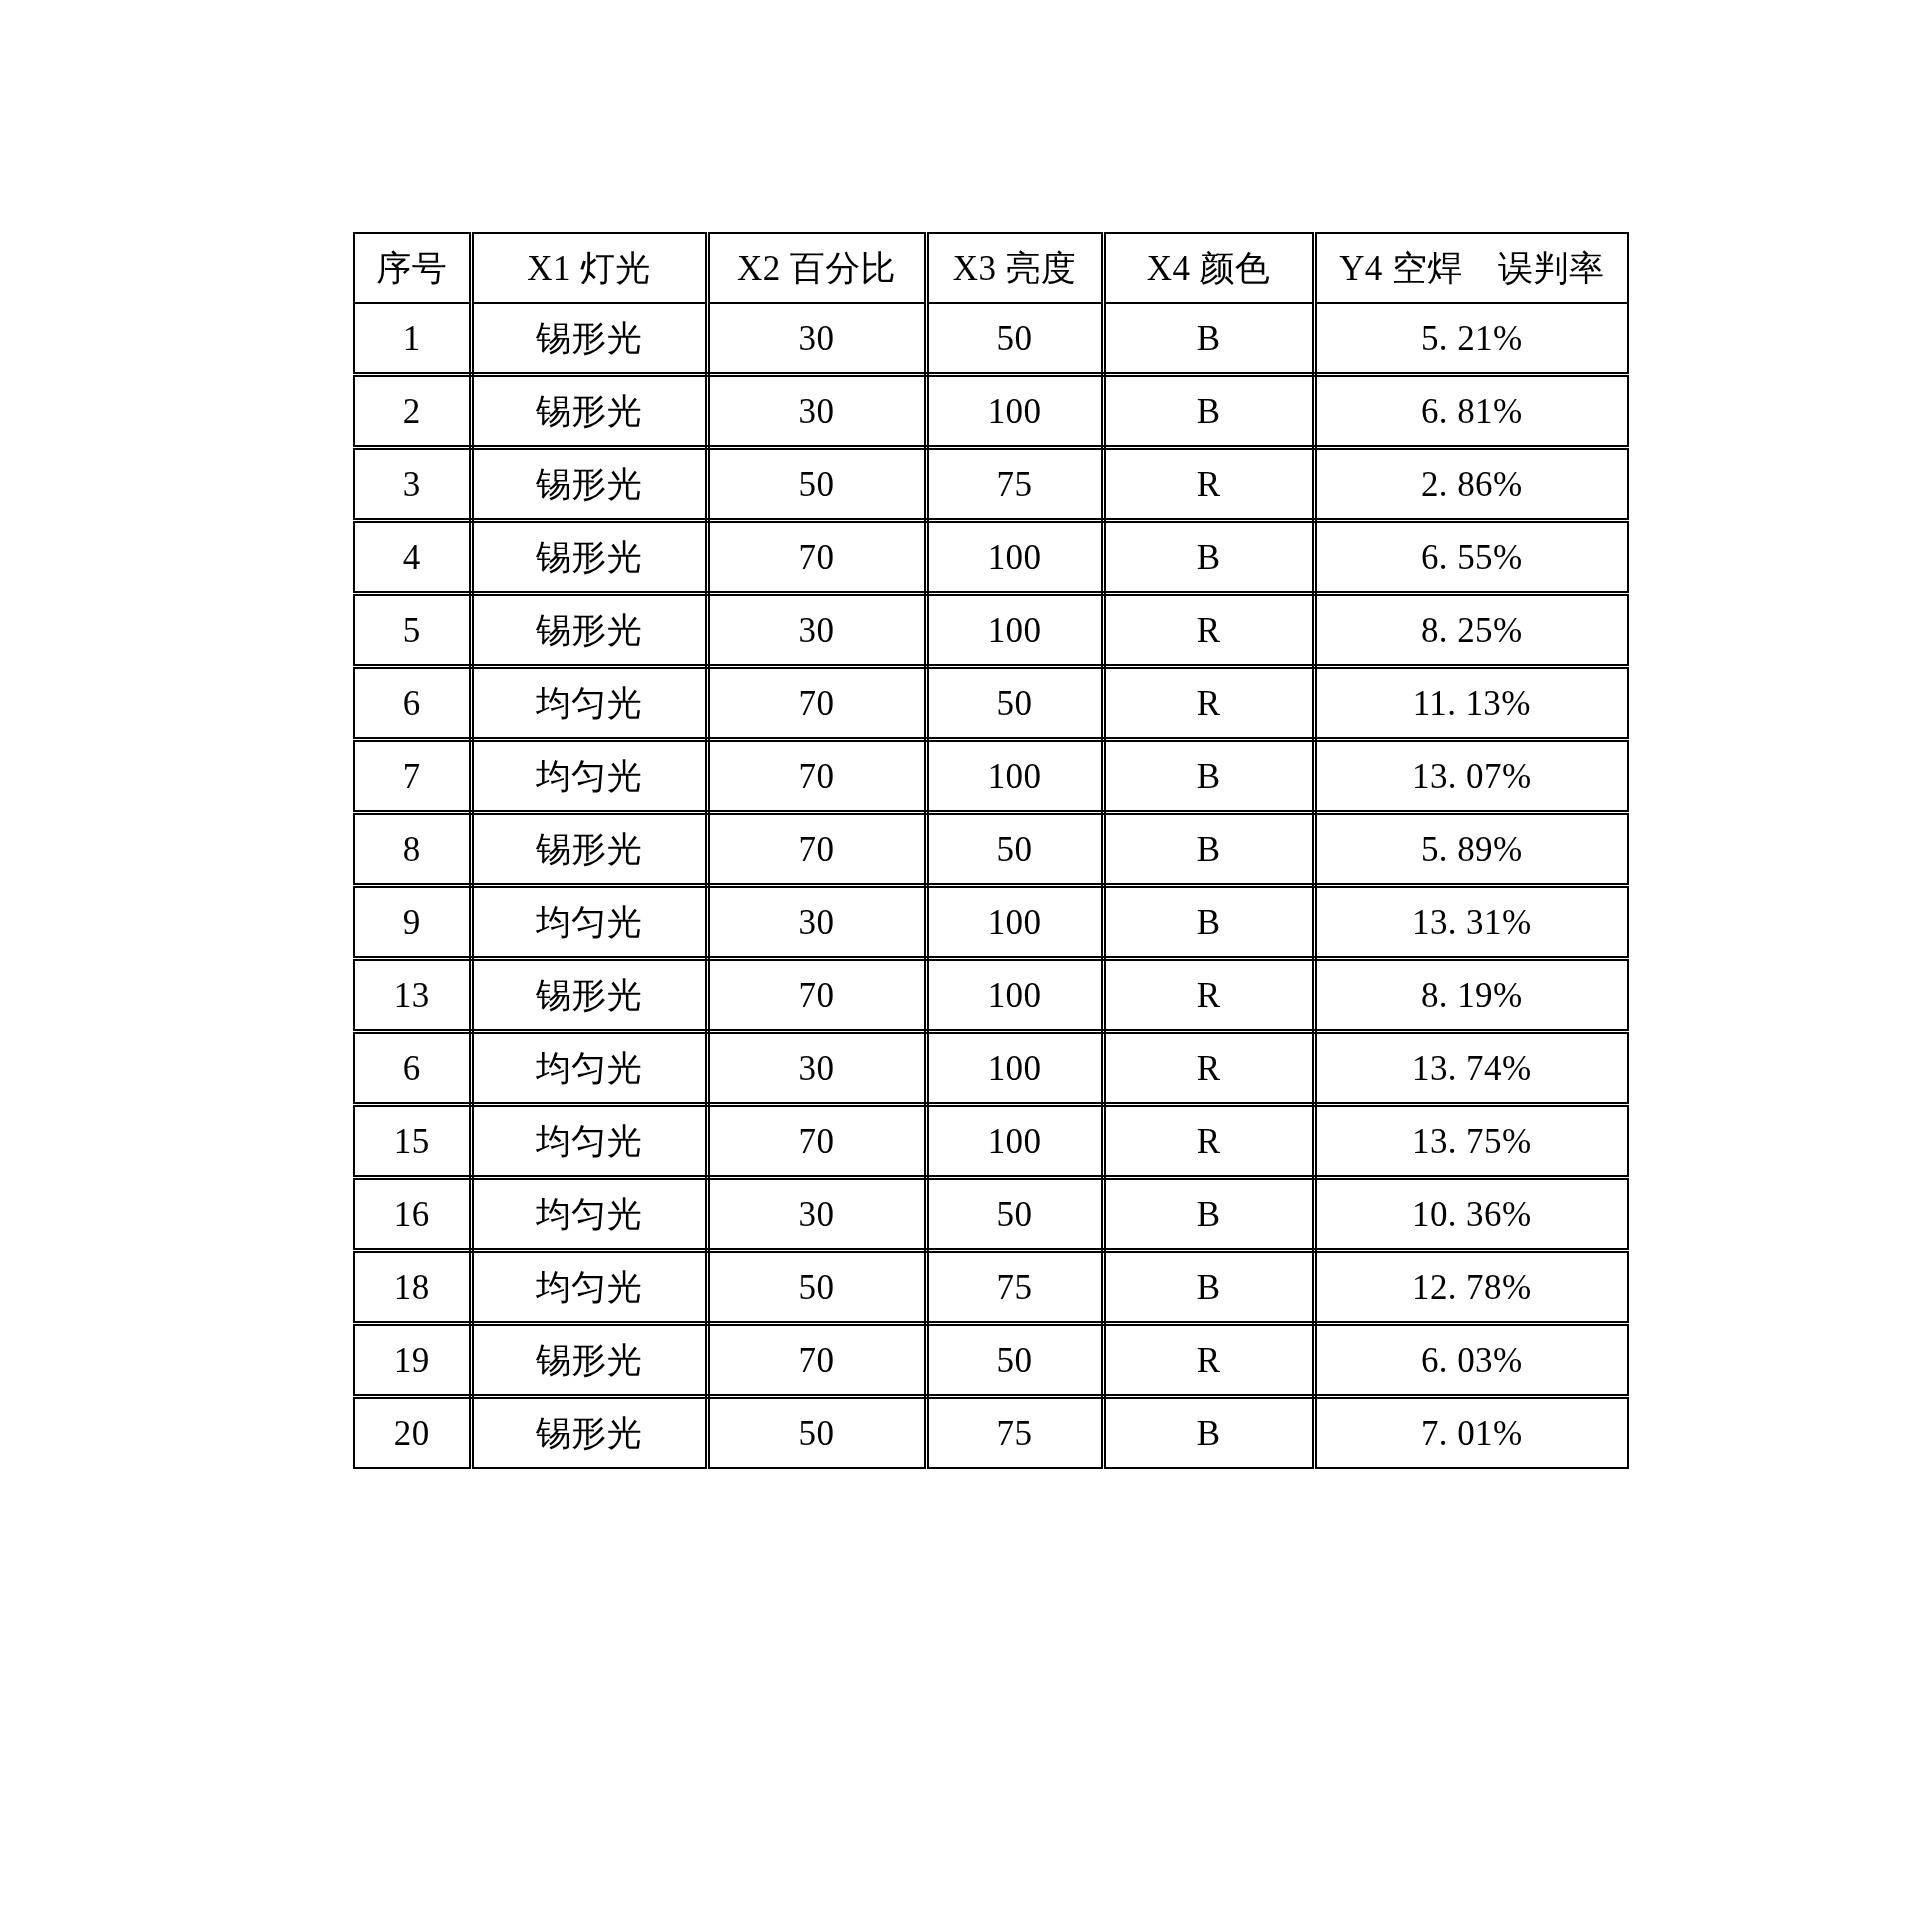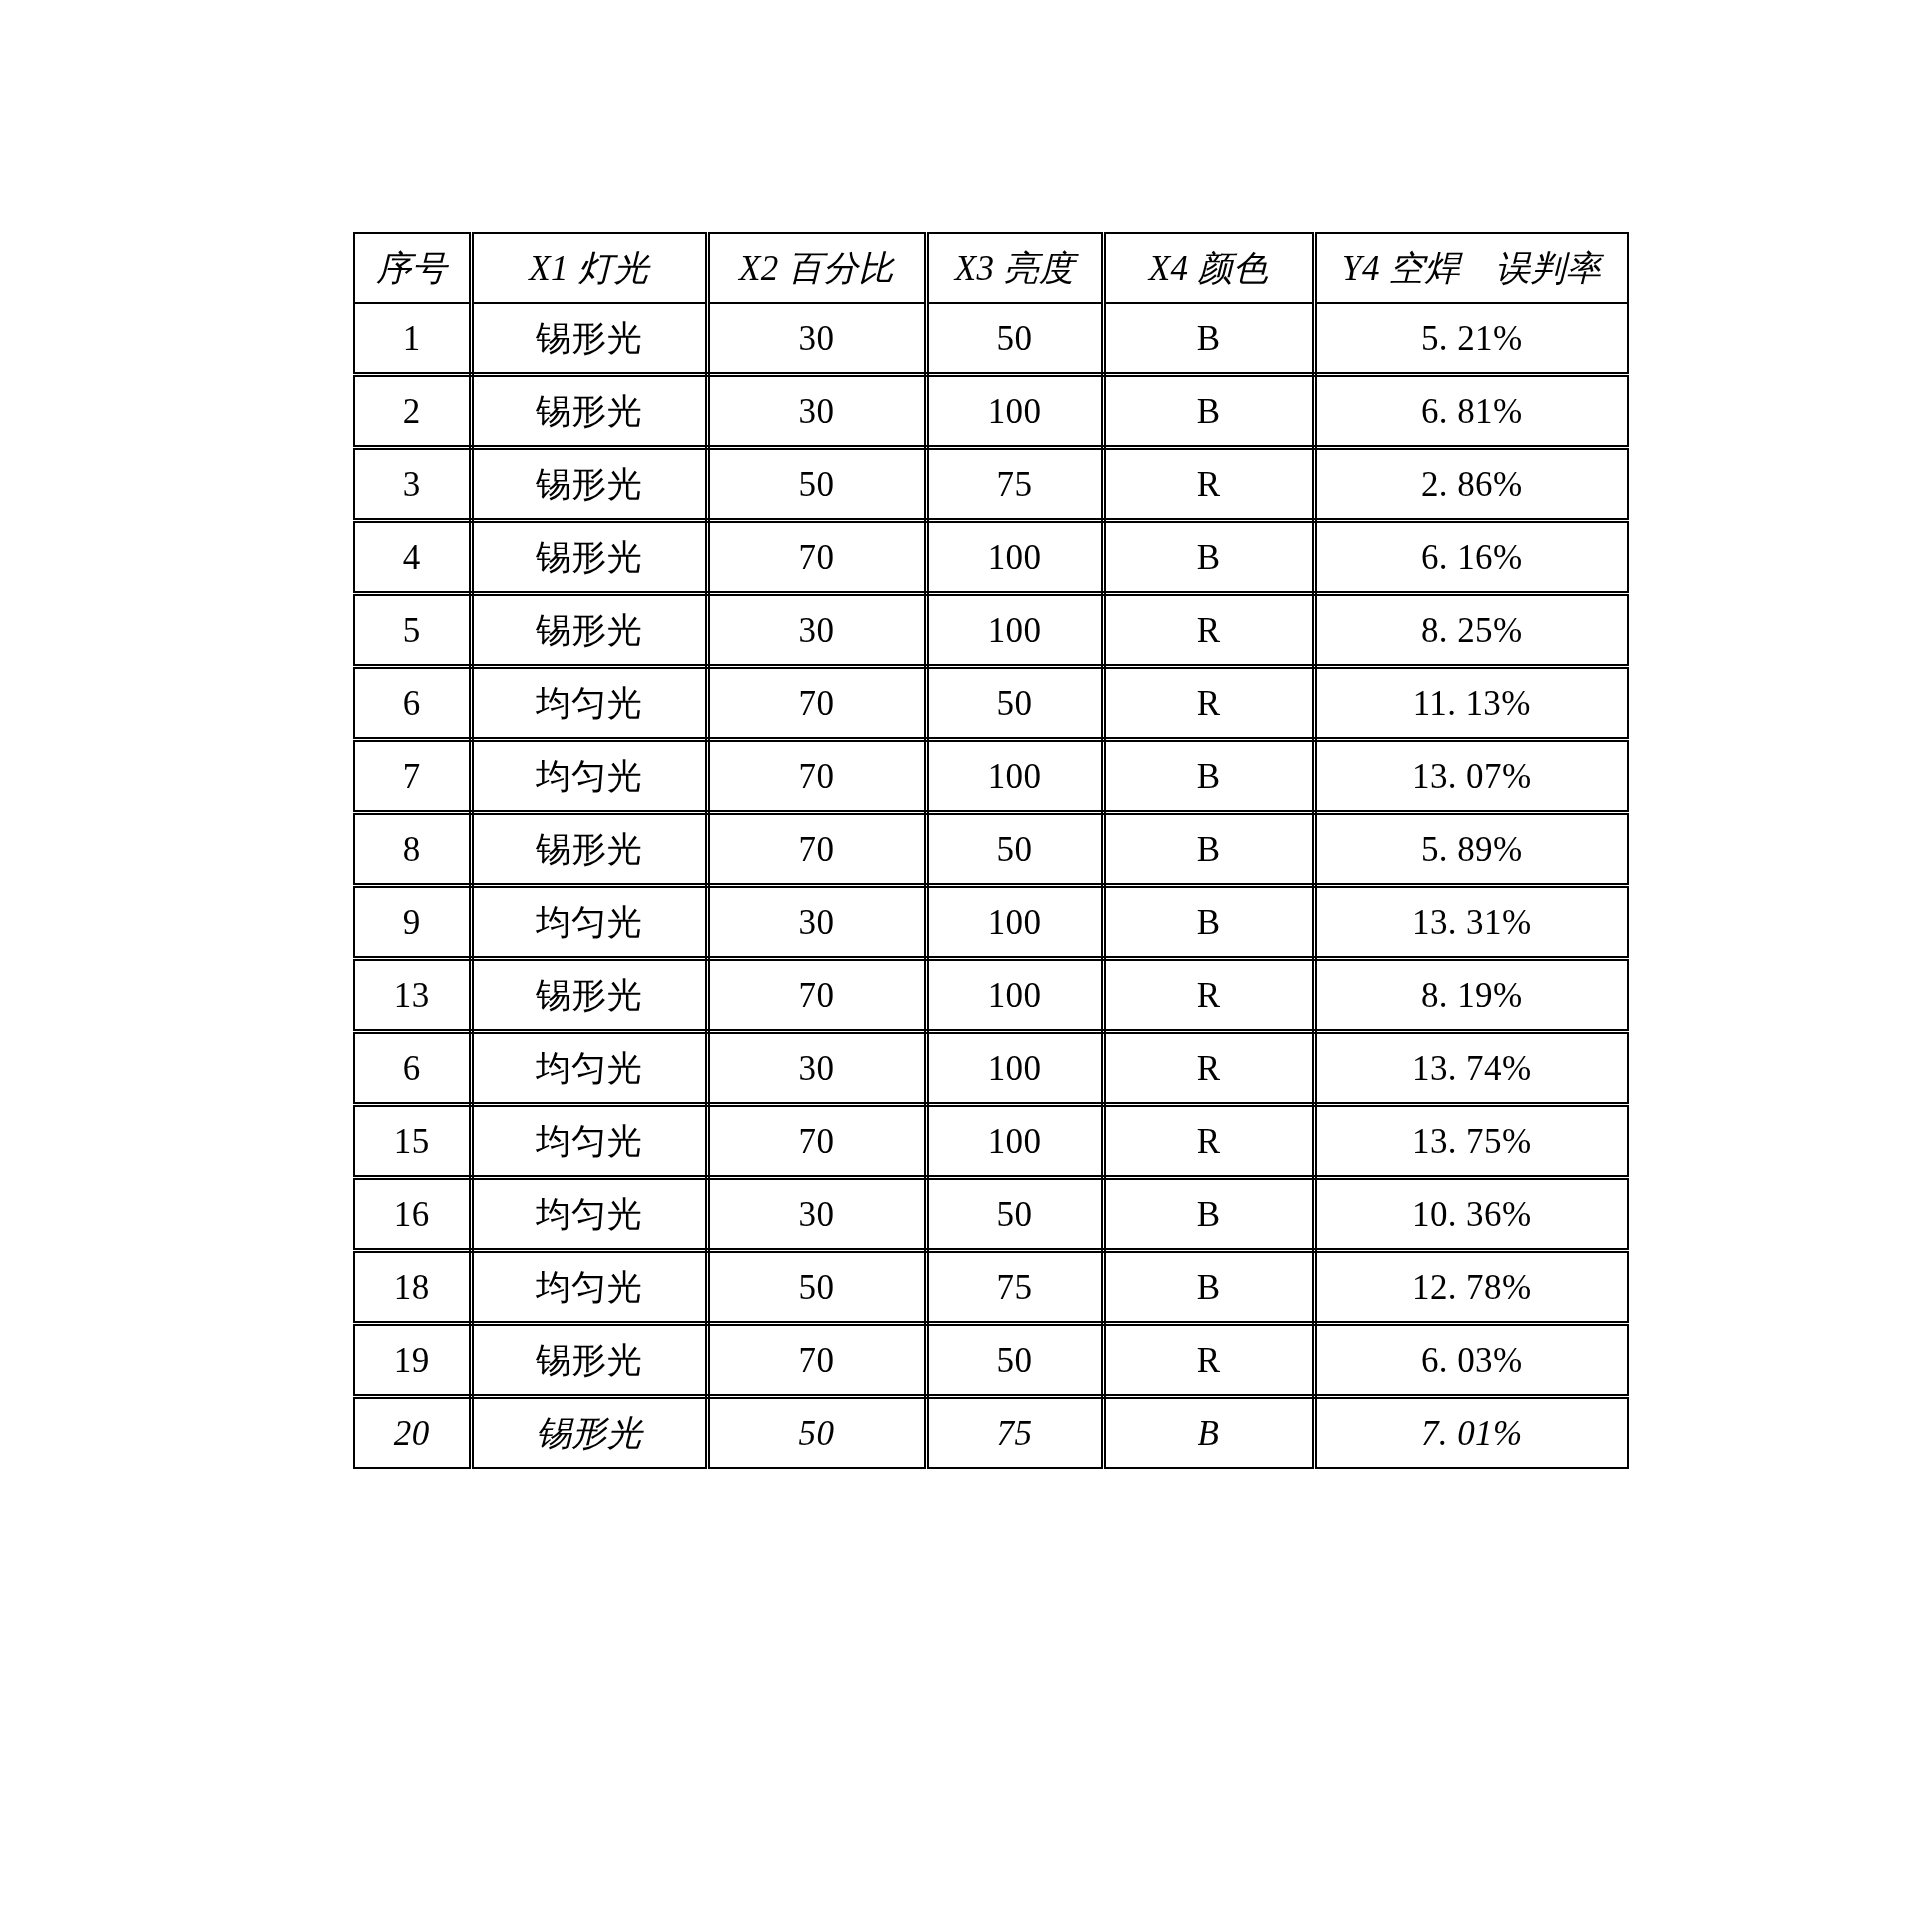--- a/index.html
+++ b/index.html
@@ -32,21 +32,21 @@
     text-align: center;
     vertical-align: middle;
     font-size: 35px;
     font-weight: normal;
     line-height: 1;
     letter-spacing: 0.4px;
     white-space: pre;
     overflow: hidden;
   }
   table.data-table tr:first-child > * { border-top: 2.3px solid #000000; }
-  table.data-table tr:last-child  > * { border-bottom: 2.3px solid #000000; font-style: italic; }
+  table.data-table tr:last-child  > * { border-bottom: 2.3px solid #000000; }
   table.data-table tr > *:first-child { border-left: 2.3px solid #000000; }
   table.data-table tr > *:last-child  { border-right: 2.3px solid #000000; }
 </style>
 </head>
 <body>
 
 <div class="page">
   <table class="data-table">
     <colgroup>
       <col style="width:117px">
@@ -93,21 +93,21 @@
     <td>R</td>
     <td>2. 86%</td>
   </tr>
 
   <tr>
     <td>4</td>
     <td>锡形光</td>
     <td>70</td>
     <td>100</td>
     <td>B</td>
-    <td>6. 16%</td>
+    <td>6. 55%</td>
   </tr>
 
   <tr>
     <td>5</td>
     <td>锡形光</td>
     <td>30</td>
     <td>100</td>
     <td>R</td>
     <td>8. 25%</td>
   </tr>

